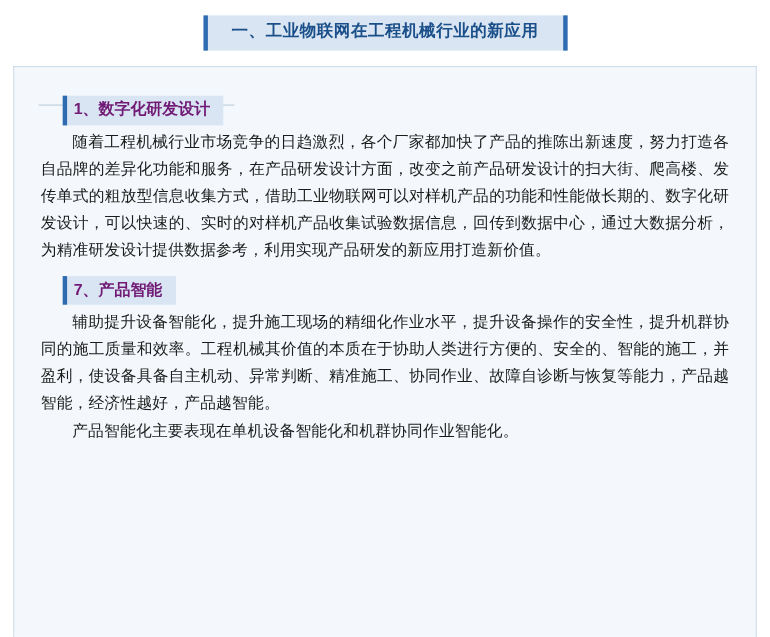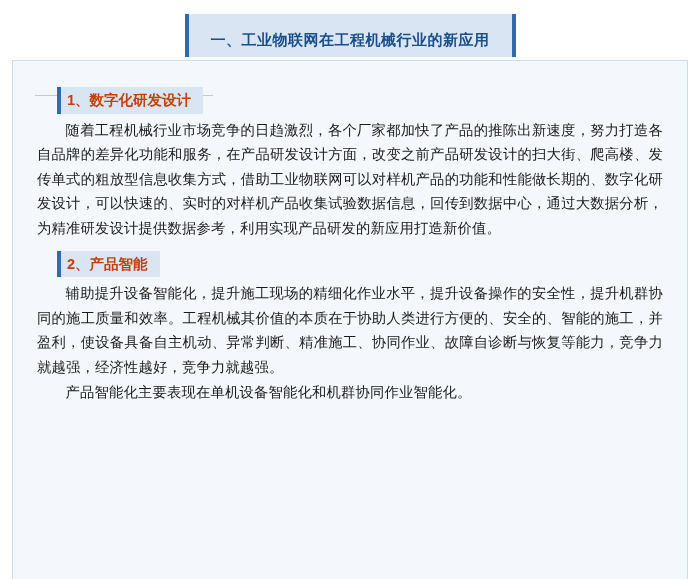--- a/index.html
+++ b/index.html
@@ -31,21 +31,21 @@
     display: flex;
     justify-content: center;
   }
   .title-banner {
     position: relative;
     background: #d9e5f2;
     color: #1a4f8a;
     font-size: 15px;
     font-weight: bold;
     letter-spacing: 0.5px;
-    padding: 18px 26px 8px 26px;
+    padding: 7px 26px 8px 26px;
     line-height: 1.1;
     white-space: nowrap;
   }
   .title-banner::before {
     content: "";
     position: absolute;
     left: 0;
     top: 0;
     bottom: 0;
     width: 4px;
@@ -76,21 +76,21 @@
   }
 
   
   .section {
     margin-bottom: 2px;
   }
   .sec-head {
     display: inline-block;
     position: relative;
     background: #d9e5f2;
-    color: #c2410c;
+    color: #701a75;
     font-size: 14.5px;
     font-weight: bold;
     padding: 5px 12px 5px 10px;
     margin: 0 0 4px 22px;
     line-height: 1.15;
     white-space: nowrap;
   }
   .sec-head::before {
     content: "";
     position: absolute;
@@ -136,19 +136,19 @@
 
   <div class="panel">
 
     <div class="section">
       <div class="sec-head-rule sec1-rule"></div>
       <div class="sec-head">1、数字化研发设计</div>
       <p class="para indent">随着工程机械行业市场竞争的日趋激烈，各个厂家都加快了产品的推陈出新速度，努力打造各自品牌的差异化功能和服务，在产品研发设计方面，改变之前产品研发设计的扫大街、爬高楼、发传单式的粗放型信息收集方式，借助工业物联网可以对样机产品的功能和性能做长期的、数字化研发设计，可以快速的、实时的对样机产品收集试验数据信息，回传到数据中心，通过大数据分析，为精准研发设计提供数据参考，利用实现产品研发的新应用打造新价值。</p>
     </div>
 
     <div class="section sec2-wrap">
-      <div class="sec-head">2、产品智能</div>
-      <p class="para indent">辅助提升设备智能化，提升施工现场的精细化作业水平，提升设备操作的安全性，提升机群协同的施工质量和效率。工程机械其价值的本质在于协助人类进行方便的、安全的、智能的施工，并盈利，使设备具备自主机动、异常判断、精准施工、协同作业、故障自诊断与恢复等能力，竞争力就越强，经济性越好，竞争力就越强。</p>
+      <div class="sec-head">7、产品智能</div>
+      <p class="para indent">辅助提升设备智能化，提升施工现场的精细化作业水平，提升设备操作的安全性，提升机群协同的施工质量和效率。工程机械其价值的本质在于协助人类进行方便的、安全的、智能的施工，并盈利，使设备具备自主机动、异常判断、精准施工、协同作业、故障自诊断与恢复等能力，产品越智能，经济性越好，产品越智能。</p>
       <p class="para indent">产品智能化主要表现在单机设备智能化和机群协同作业智能化。</p>
     </div>
 
   </div>
 </div>
 
 </body></html>

